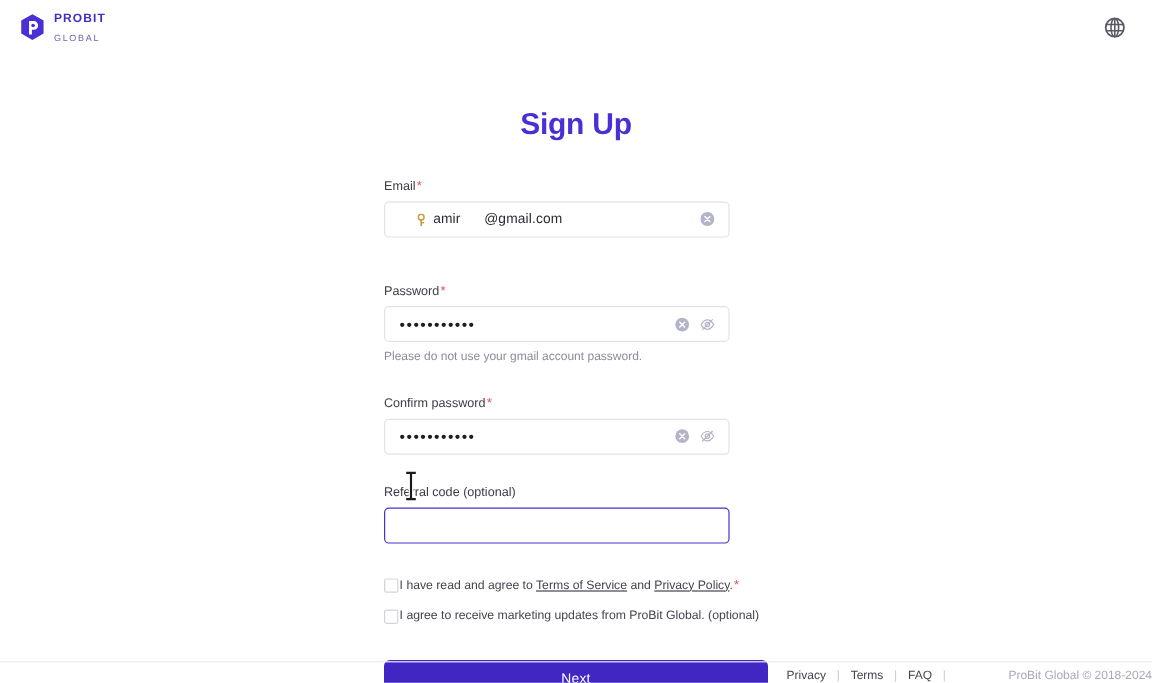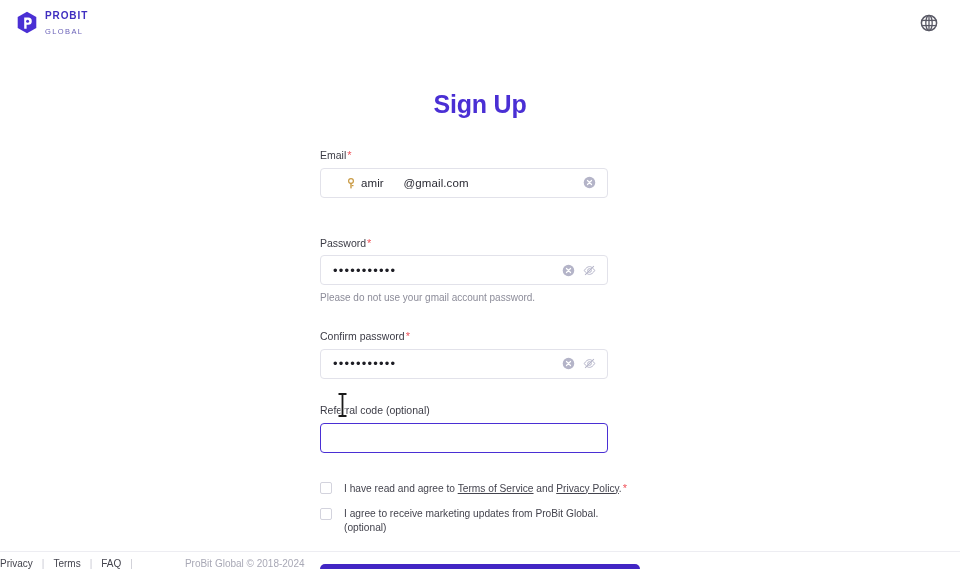--- a/index.html
+++ b/index.html
@@ -97,21 +97,21 @@
     line-height: 1.3;
   }
 
   .gap-a { height: 38px; }
   .gap-b { height: 25px; }
   .gap-c { height: 25px; }
 
   
   .checks { margin-top: 28px; }
   .chk-row {
-    display: flex; align-items: flex-start; gap: 12px;
+    display: flex; align-items: flex-start; gap: 1px;
     margin-bottom: 12px;
   }
   .chk {
     width: 12px; height: 12px; min-width: 12px;
     border: 1px solid #d3d3dd; border-radius: 2px;
     background: #fff; margin-top: 1px; cursor: pointer;
   }
   .chk-label {
     font-size: 10.2px; color: #44444e; line-height: 1.35;
   }
@@ -128,21 +128,21 @@
     cursor: pointer; letter-spacing: 0.2px;
   }
 
   
   .footer-rule {
     position: absolute; top: 551px; left: 0;
     width: 960px; height: 1px; background: #ededf2;
   }
   .footer {
     position: absolute; top: 558px; left: 0; width: 960px;
-    display: flex; justify-content: flex-start; align-items: center;
+    display: flex; justify-content: flex-end; align-items: center;
     gap: 0px; font-size: 10px;
   }
   .footer a { color: #44444e; text-decoration: none; cursor: pointer; }
   .footer .sep { color: #c9c9d2; margin: 0 9px; }
   .footer .copy { color: #a9a9b6; margin-left: 43px; }
 
   
   .cursor-ibeam {
     position: absolute; left: 336px; top: 392px;
     width: 13px; height: 26px; pointer-events: none;

